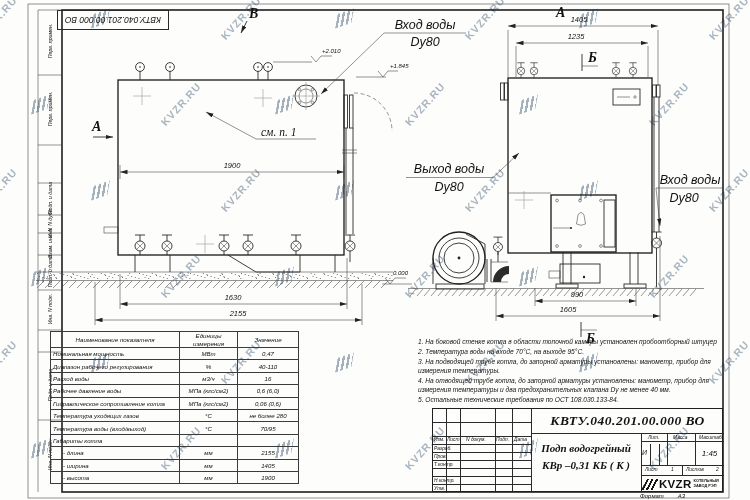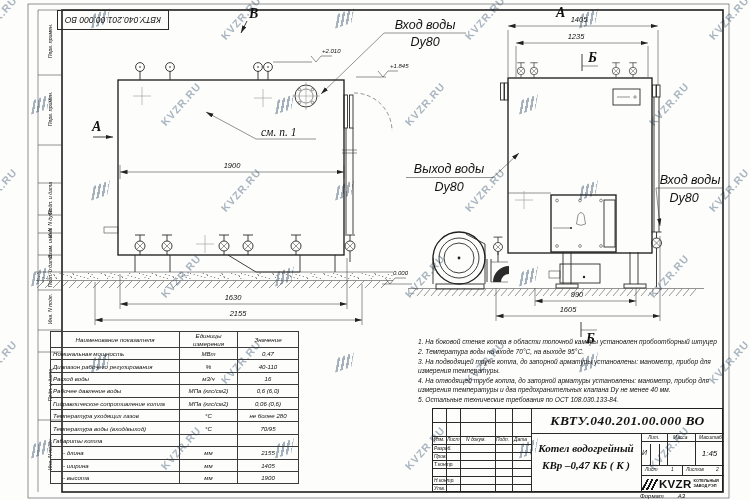--- a/index.html
+++ b/index.html
@@ -531,22 +531,22 @@
     <div class="abs lab" style="left:1px;top:36.5px">Разраб.</div>
     <div class="abs lab" style="left:1px;top:44.5px">Пров.</div>
     <div class="abs lab" style="left:1px;top:52.5px">Т.контр.</div>
     <div class="abs lab" style="left:1px;top:68.5px">Н.контр.</div>
     <div class="abs lab" style="left:1px;top:76.5px">Утв.</div>
 
     <div class="abs docnum">КВТУ.040.201.00.000  ВО</div>
     <div class="hl" style="left:98px;width:193px;top:24px"></div>
 
     <div class="abs pname">
-      <div>Котел водогрейный</div>
-      <div>КВр –0,47 КБ ( К )</div>
+      <div>Подп водогрейный</div>
+      <div>КВр –0,31 КБ ( К )</div>
     </div>
 
     <div class="hl" style="left:208px;width:83px;top:32px"></div>
     <div class="hl" style="left:208px;width:83px;top:56px"></div>
     <div class="hl" style="left:208px;width:83px;top:66px"></div>
     <div class="vl" style="left:234px;top:24px;height:32px;bottom:auto"></div>
     <div class="vl" style="left:262px;top:24px;height:32px;bottom:auto"></div>
     <div class="vl" style="left:217px;top:35px;height:21px;bottom:auto"></div>
     <div class="vl" style="left:226px;top:35px;height:21px;bottom:auto"></div>
     <div class="vl" style="left:249px;top:56px;height:10px;bottom:auto"></div>

